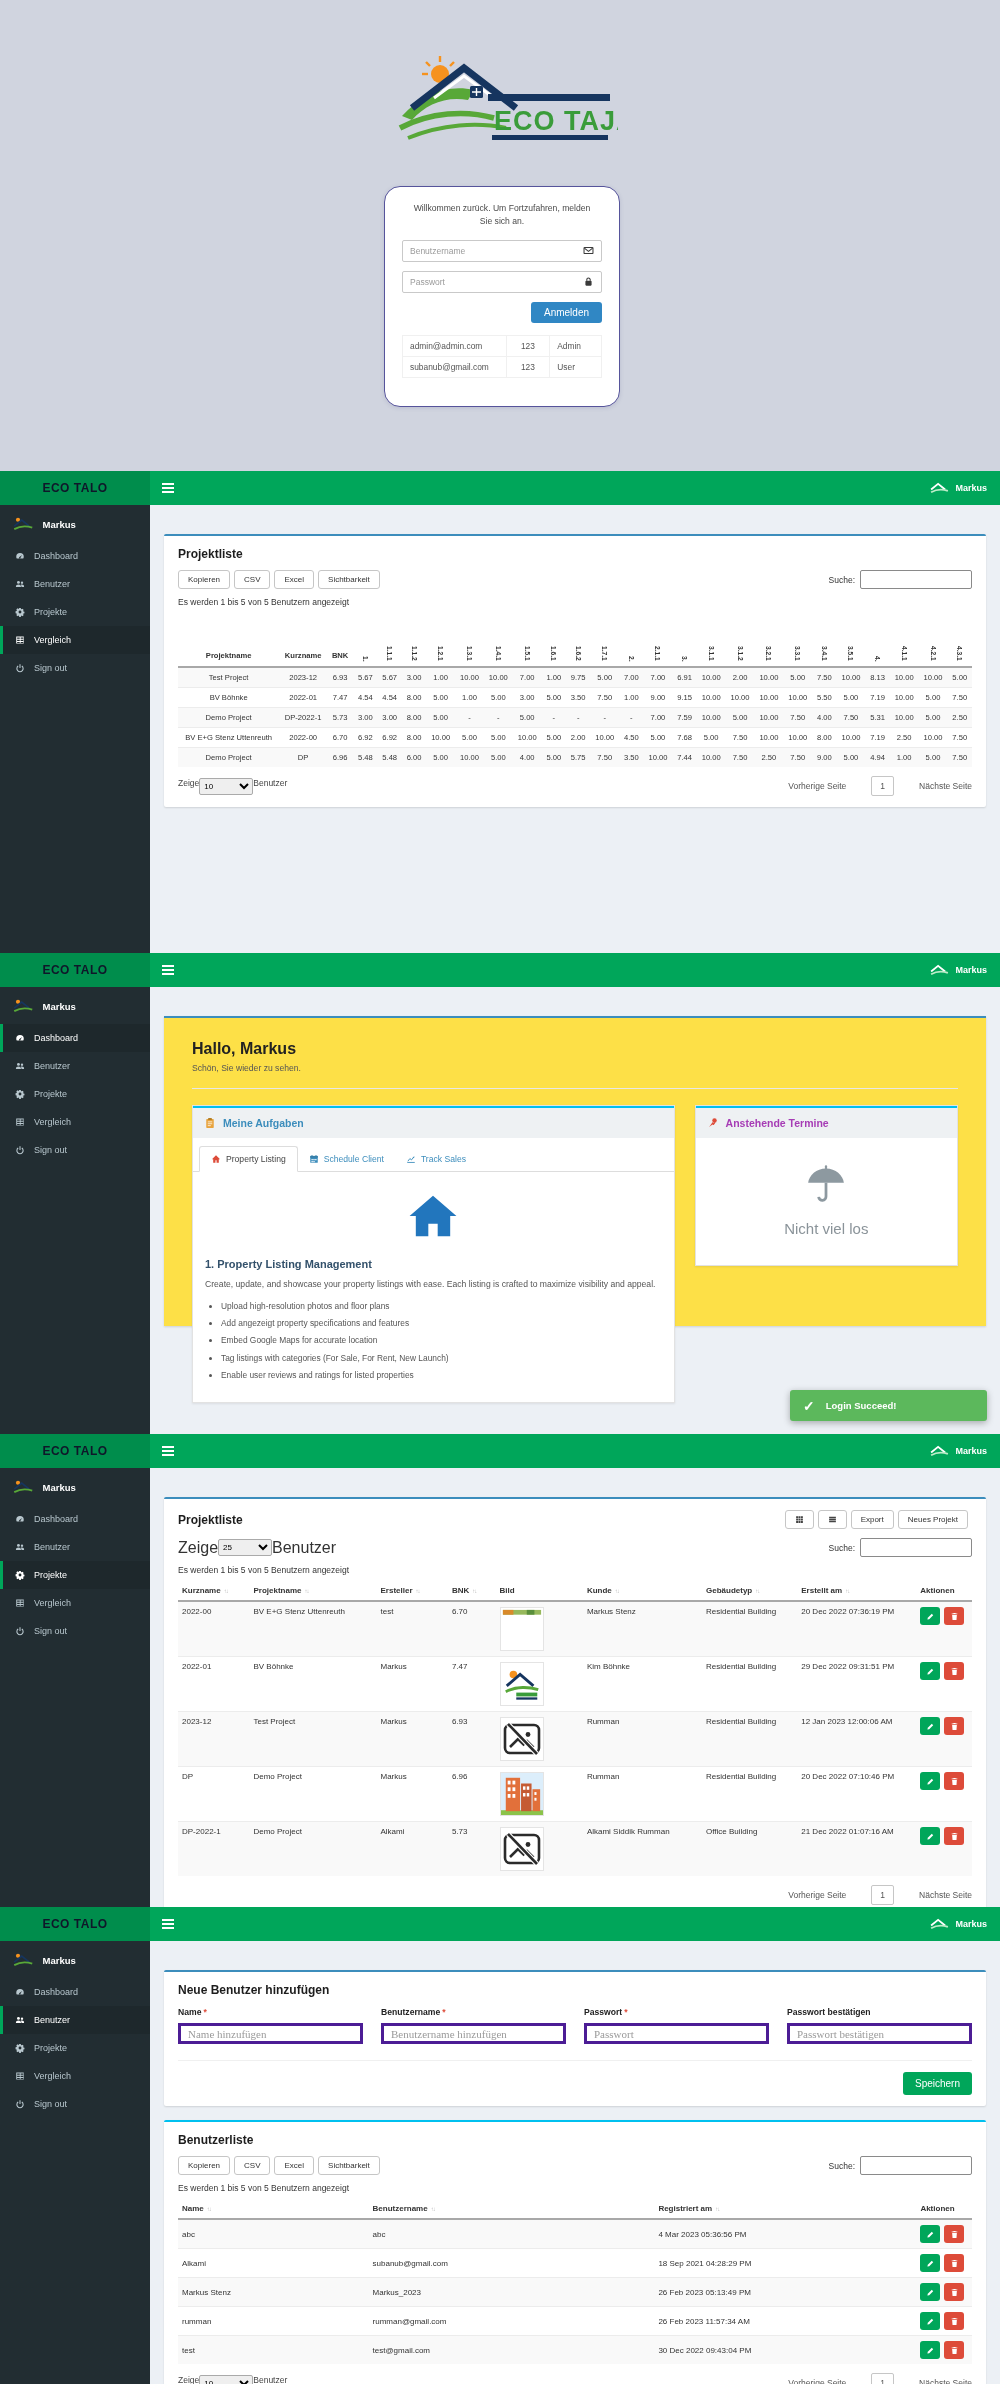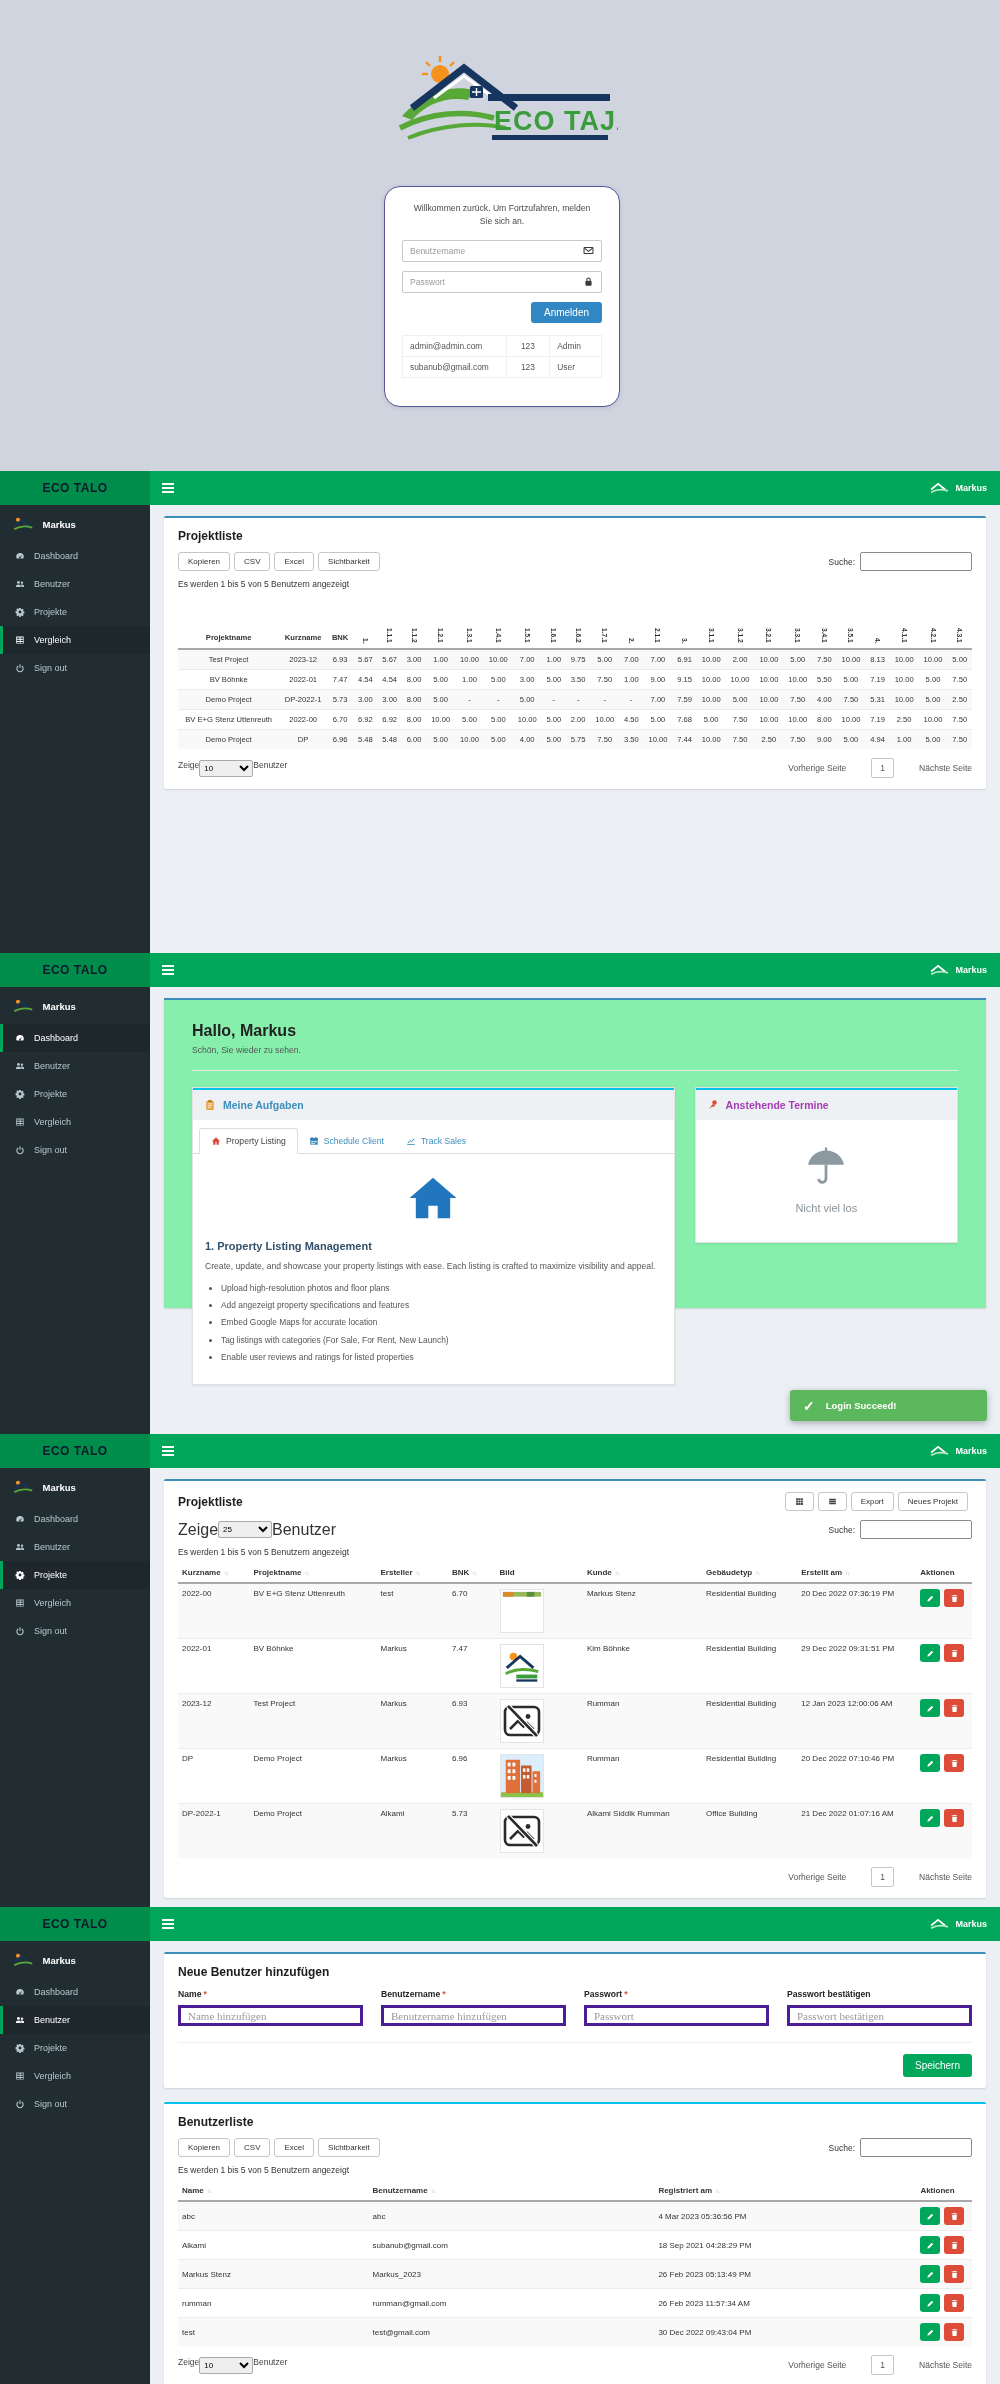--- a/index.html
+++ b/index.html
@@ -36,21 +36,21 @@
   .nav-user{margin-left:auto;display:flex;align-items:center;gap:5px;padding:0 13px;color:#fff;
     font-size:9px;font-weight:bold;cursor:pointer}
   .nav-user .icon{font-size:14px}
   .sidebar{position:absolute;left:0;top:34px;bottom:0;width:150px;background:#222d32}
   .side-user{display:flex;align-items:center;gap:8px;padding:11px 12px 9px;color:#fff;font-size:9.5px;font-weight:bold}
   .side-user .icon{font-size:15px}
   .side-item{display:flex;align-items:center;gap:8px;padding:8px 11px;color:#b8c7ce;font-size:9px;
     border-left:3px solid transparent;cursor:pointer;height:28px}
   .side-item.active{background:#1e282c;color:#fff;border-left-color:#00a65a}
   .side-item .icon{font-size:10px;width:12px}
-  .main{margin-left:150px;padding:11px 14px;height:calc(100% - 34px)}
+  .main{margin-left:150px;padding:29px 14px;height:calc(100% - 34px)}
   .box{background:#fff;border-top:2px solid #3c8dbc;border-radius:2px;box-shadow:0 1px 2px rgba(0,0,0,.13);
     padding:11px 14px;position:relative}
   .box.cyan-top{border-top-color:#00c0ef}
   .box-title{font-size:12px;font-weight:bold;color:#1d1d1d}
   .title-row{display:flex;align-items:center;justify-content:space-between}
   .btn{display:inline-flex;align-items:center;gap:4px;background:#fff;border:1px solid #c6c6c6;border-radius:3px;
     font-size:8px;color:#333;padding:4px 9px;cursor:pointer;font-family:inherit}
   .btn .icon{font-size:9px;color:#444}
   .btn-group{display:flex}
   .btn-group .btn{border-radius:0;margin-right:4px;border-radius:3px}
@@ -71,21 +71,21 @@
   .zeige select{font-size:8px;height:17px;font-family:inherit;border:1px solid #aaa;border-radius:2px;width:54px}
 
   
   .vg th,.vg td{text-align:center}
   .vg th.v{height:54px;vertical-align:bottom;padding:3px 1px;text-align:center}
   .vg th.v span{writing-mode:vertical-rl;font-size:6.6px;display:inline-block;white-space:nowrap}
   .vg th.hname{text-align:center;vertical-align:bottom;padding-bottom:6px}
   .vg td{padding:6px 2px}
 
   
-  .dash-box{background:#86efac;border-top:2px solid #3c8dbc;box-shadow:0 1px 2px rgba(0,0,0,.13);
+  .dash-box{background:#fde047;border-top:2px solid #3c8dbc;box-shadow:0 1px 2px rgba(0,0,0,.13);
     padding:22px 28px;height:310px}
   .dash-h2{font-size:16px;font-weight:bold;color:#222}
   .dash-sub{font-size:8.6px;color:#555;margin-top:5px}
   .dash-hr{border-top:1px solid #e7e7e7;margin:15px 0 16px}
   .dash-cols{display:flex;gap:20px;align-items:flex-start}
   .task-card{width:63%}
   .appt-card{flex:1}
   .card2{border:1px solid #e2e2e2;box-shadow:0 1px 2px rgba(0,0,0,.08);background:#fff}
   .card2-head{border-top:2px solid #00c0ef;background:#eef1f3;padding:9px 11px;font-size:10.5px;
     font-weight:bold;display:flex;gap:7px;align-items:center}
@@ -95,21 +95,21 @@
   .tabs{display:flex;border-bottom:1px solid #ddd;background:#fff;font-size:8.6px;padding:8px 6px 0}
   .tab{padding:7px 11px;display:flex;gap:5px;align-items:center;color:#3c8dbc;cursor:pointer;margin-bottom:-1px}
   .tab .icon{font-size:10px}
   .tab.active{border:1px solid #ddd;border-bottom:1px solid #fff;border-radius:3px 3px 0 0;color:#444;background:#fff}
   .tab-panel{padding:14px 12px 18px}
   .house-wrap{text-align:center;padding:8px 0 16px}
   .plm-title{font-size:11px;font-weight:bold;color:#33516b;margin-bottom:9px}
   .plm-desc{font-size:8.6px;color:#555;margin-bottom:9px}
   .plm-list{margin-left:16px;font-size:8.4px;color:#555;line-height:2.05}
   .appt-body{text-align:center;padding:24px 10px 28px;color:#8a9399}
-  .appt-text{font-size:11px;margin-top:10px;color:#8a9399}
+  .appt-text{font-size:15px;margin-top:10px;color:#8a9399}
   .toast{position:absolute;right:13px;bottom:13px;width:197px;height:31px;background:#5cb85c;border-radius:3px;
     display:flex;align-items:center;gap:11px;padding:0 13px;color:#fff;font-size:9.5px;font-weight:bold;
     box-shadow:0 2px 7px rgba(0,0,0,.3)}
   .toast .check{font-size:14px;font-weight:bold}
 
   
   .pj td{vertical-align:top;padding:7px 5px;font-size:8px}
   .pj th{font-size:8px;padding:6px 5px}
   .pj th:nth-child(1){width:9%}.pj th:nth-child(2){width:16%}.pj th:nth-child(3){width:9%}
   .pj th:nth-child(4){width:6%}.pj th:nth-child(5){width:11%}.pj th:nth-child(6){width:15%}

